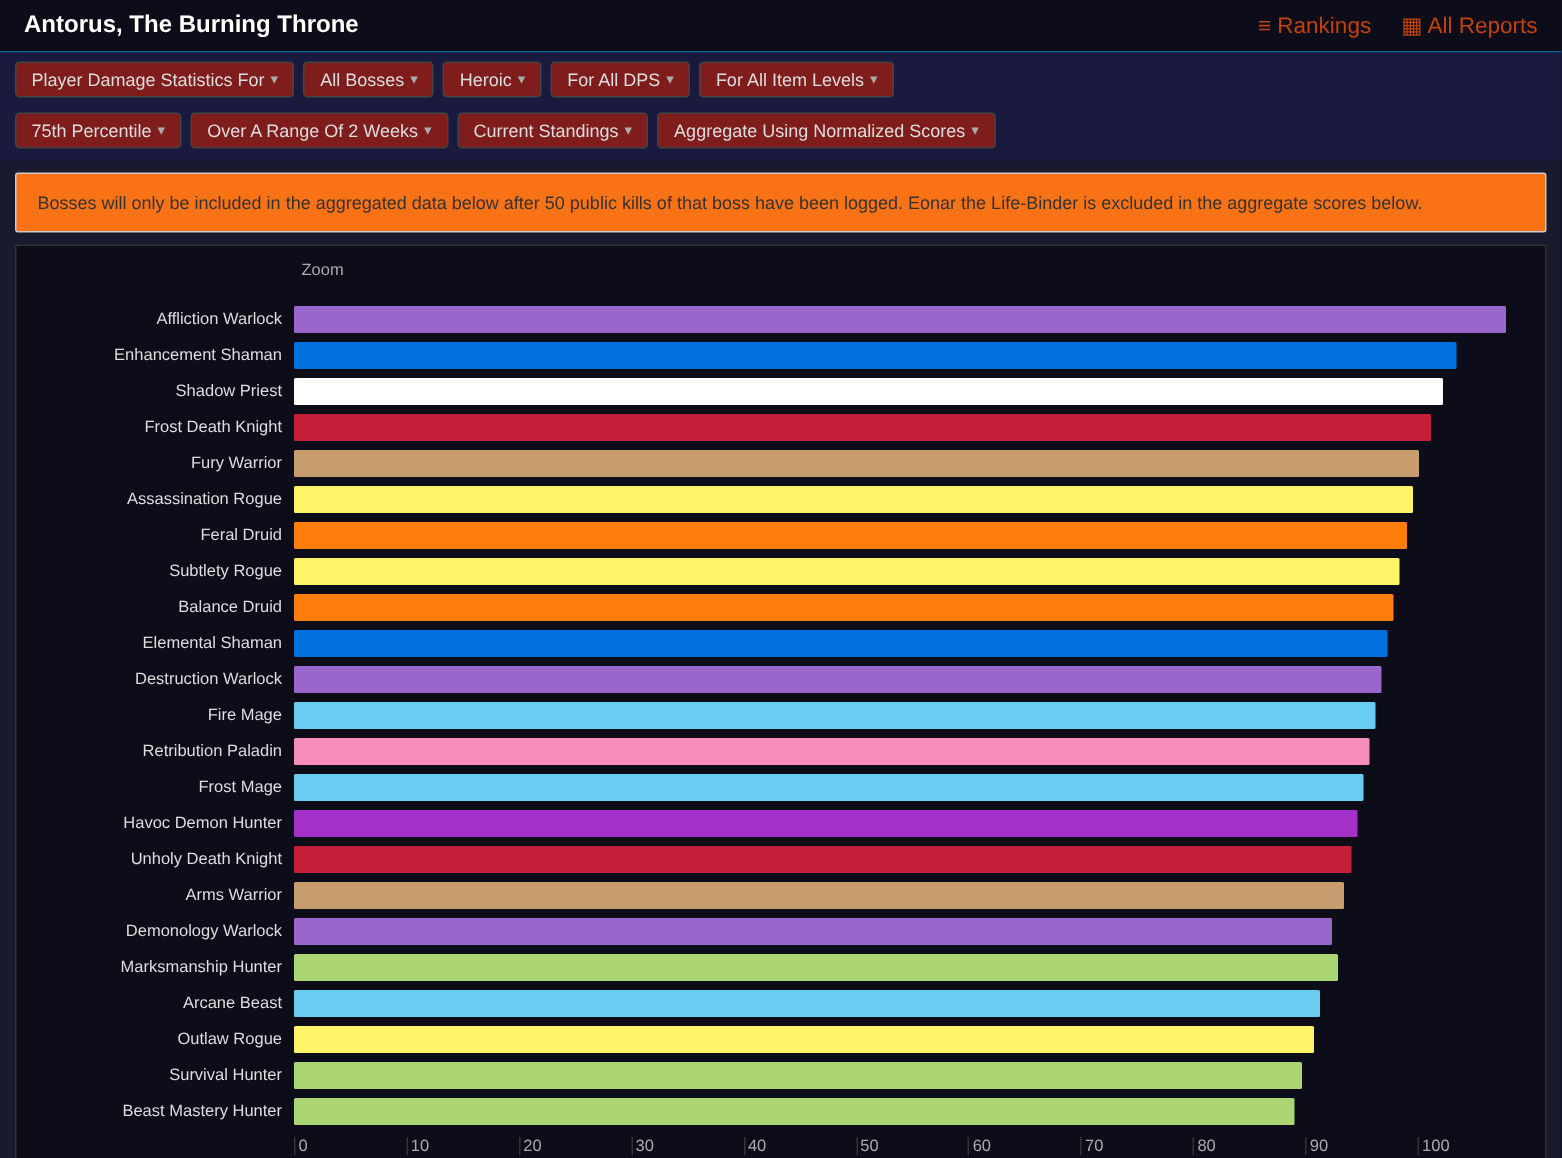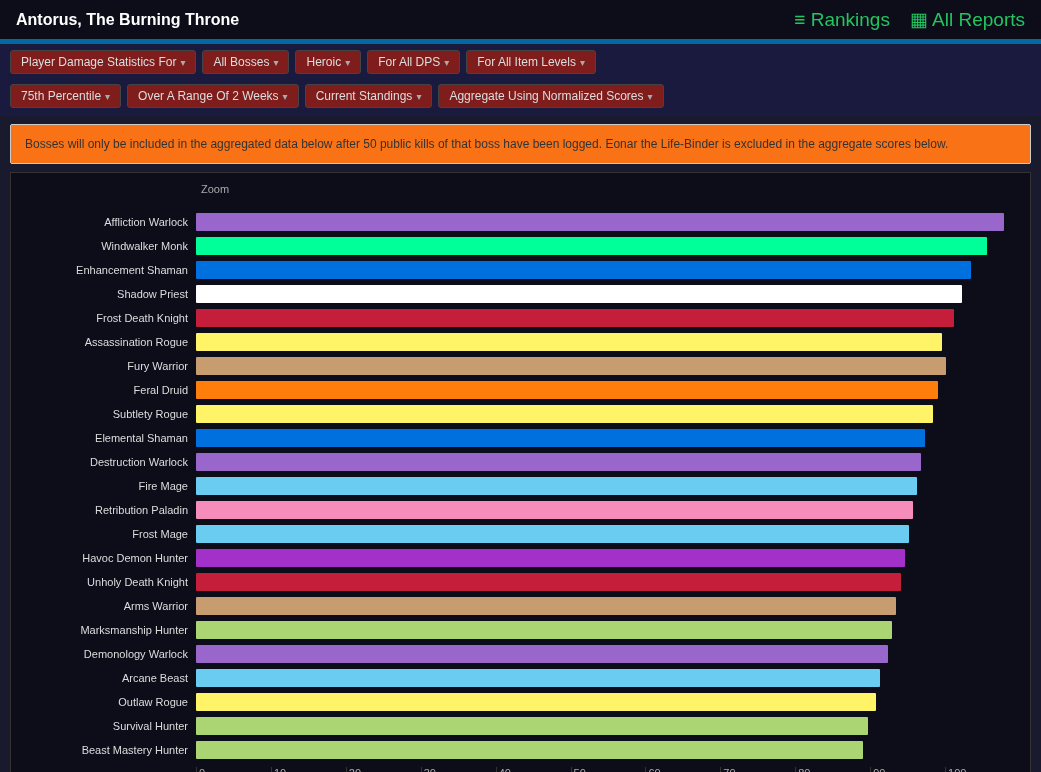--- a/index.html
+++ b/index.html
@@ -11,36 +11,36 @@
       min-width: 1041px;
     }
 
     
     .header {
       background: #0d0d1a;
       display: flex;
       align-items: center;
       justify-content: space-between;
       padding: 8px 16px;
-      border-bottom: 5px solid #0369a1;
+      border-bottom: 1px solid #0369a1;
     }
     .header-title {
       color: #fff;
       font-size: 16px;
       font-weight: bold;
     }
     .header-nav {
       display: flex;
       gap: 20px;
       align-items: center;
     }
     .header-nav a {
-      color: #22c55e;
+      color: #c2410c;
       text-decoration: none;
-      font-size: 19px;
+      font-size: 15px;
     }
 
     
     .toolbar {
       background: #1a1a3e;
       padding: 6px 10px;
       display: flex;
       flex-wrap: wrap;
       gap: 6px;
       align-items: center;
@@ -210,68 +210,68 @@
   <div class="zoom-label">Zoom</div>
   <div class="chart-inner" id="bar-chart">
 
   <div class="bar-row">
         <div class="bar-label">Affliction Warlock</div>
         <div class="bar-track">
           <div class="bar-fill" style="width: 98%; background-color: rgb(153, 102, 204);"></div>
         </div>
       </div>
       <div class="bar-row">
-        <div class="bar-label">Windwalker Monk</div>
-        <div class="bar-track">
-          <div class="bar-fill" style="width: 96%; background-color: rgb(0, 255, 152);"></div>
-        </div>
-      </div>
-      <div class="bar-row">
         <div class="bar-label">Enhancement Shaman</div>
         <div class="bar-track">
           <div class="bar-fill" style="width: 94%; background-color: rgb(0, 112, 222);"></div>
         </div>
       </div>
       <div class="bar-row">
         <div class="bar-label">Shadow Priest</div>
         <div class="bar-track">
           <div class="bar-fill" style="width: 93%; background-color: rgb(255, 255, 255);"></div>
         </div>
       </div>
       <div class="bar-row">
         <div class="bar-label">Frost Death Knight</div>
         <div class="bar-track">
           <div class="bar-fill" style="width: 92%; background-color: rgb(196, 30, 58);"></div>
         </div>
       </div>
       <div class="bar-row">
+        <div class="bar-label">Fury Warrior</div>
+        <div class="bar-track">
+          <div class="bar-fill" style="width: 91%; background-color: rgb(199, 156, 110);"></div>
+        </div>
+      </div>
+      <div class="bar-row">
         <div class="bar-label">Assassination Rogue</div>
         <div class="bar-track">
           <div class="bar-fill" style="width: 90.5%; background-color: rgb(255, 244, 104);"></div>
         </div>
       </div>
       <div class="bar-row">
-        <div class="bar-label">Fury Warrior</div>
-        <div class="bar-track">
-          <div class="bar-fill" style="width: 91%; background-color: rgb(199, 156, 110);"></div>
-        </div>
-      </div>
-      <div class="bar-row">
         <div class="bar-label">Feral Druid</div>
         <div class="bar-track">
           <div class="bar-fill" style="width: 90%; background-color: rgb(255, 125, 10);"></div>
         </div>
       </div>
       <div class="bar-row">
         <div class="bar-label">Subtlety Rogue</div>
         <div class="bar-track">
           <div class="bar-fill" style="width: 89.5%; background-color: rgb(255, 244, 104);"></div>
         </div>
       </div>
       <div class="bar-row">
+        <div class="bar-label">Balance Druid</div>
+        <div class="bar-track">
+          <div class="bar-fill" style="width: 89%; background-color: rgb(255, 125, 10);"></div>
+        </div>
+      </div>
+      <div class="bar-row">
         <div class="bar-label">Elemental Shaman</div>
         <div class="bar-track">
           <div class="bar-fill" style="width: 88.5%; background-color: rgb(0, 112, 222);"></div>
         </div>
       </div>
       <div class="bar-row">
         <div class="bar-label">Destruction Warlock</div>
         <div class="bar-track">
           <div class="bar-fill" style="width: 88%; background-color: rgb(153, 102, 204);"></div>
         </div>
@@ -306,29 +306,29 @@
           <div class="bar-fill" style="width: 85.5%; background-color: rgb(196, 30, 58);"></div>
         </div>
       </div>
       <div class="bar-row">
         <div class="bar-label">Arms Warrior</div>
         <div class="bar-track">
           <div class="bar-fill" style="width: 85%; background-color: rgb(199, 156, 110);"></div>
         </div>
       </div>
       <div class="bar-row">
+        <div class="bar-label">Demonology Warlock</div>
+        <div class="bar-track">
+          <div class="bar-fill" style="width: 84%; background-color: rgb(153, 102, 204);"></div>
+        </div>
+      </div>
+      <div class="bar-row">
         <div class="bar-label">Marksmanship Hunter</div>
         <div class="bar-track">
           <div class="bar-fill" style="width: 84.5%; background-color: rgb(171, 212, 115);"></div>
-        </div>
-      </div>
-      <div class="bar-row">
-        <div class="bar-label">Demonology Warlock</div>
-        <div class="bar-track">
-          <div class="bar-fill" style="width: 84%; background-color: rgb(153, 102, 204);"></div>
         </div>
       </div>
       <div class="bar-row">
         <div class="bar-label">Arcane Beast</div>
         <div class="bar-track">
           <div class="bar-fill" style="width: 83%; background-color: rgb(105, 204, 240);"></div>
         </div>
       </div>
       <div class="bar-row">
         <div class="bar-label">Outlaw Rogue</div>

